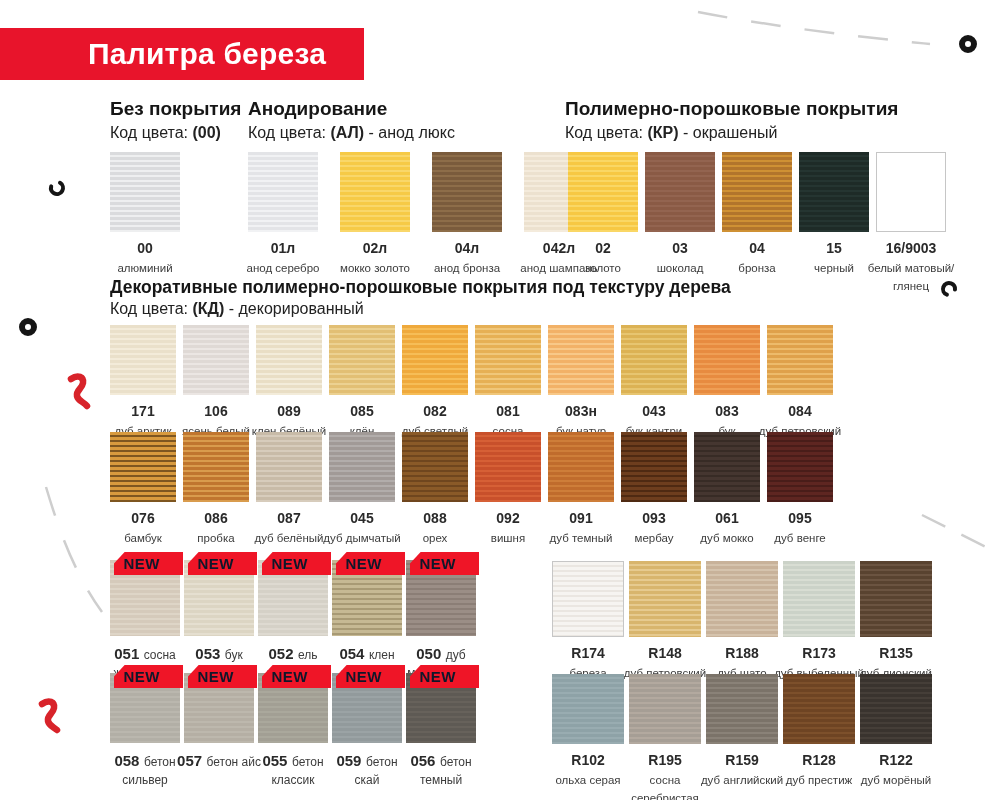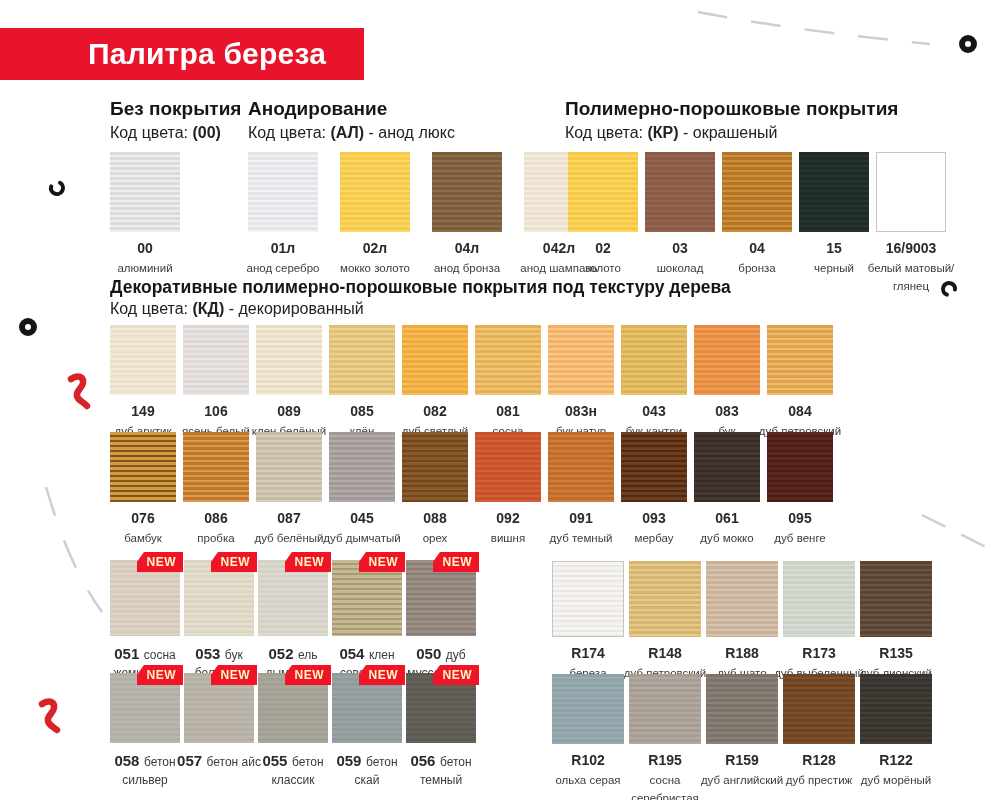--- a/index.html
+++ b/index.html
@@ -40,22 +40,22 @@
   #g-anod{left:248px;top:152px;gap:22px;}
   #g-powder{left:568px;top:152px;gap:7px;}
   #g-row1{left:110px;top:325px;gap:7px;}
   #g-row2{left:110px;top:432px;gap:7px;}
   #g-new1{left:110px;top:560px;gap:4px;}
   #g-r1{left:552px;top:561px;gap:5px;}
   #g-new2{left:110px;top:673px;gap:4px;}
   #g-r2{left:552px;top:674px;gap:5px;}
   
   .badge{
-    position:absolute;top:-8px;right:-3px;z-index:3;color:#fef9c3;font-weight:700;
-    font-size:12px;line-height:1;padding:4px 7px 4px 10px;letter-spacing:.5px;
+    position:absolute;top:-8px;right:-3px;z-index:3;color:#0f172a;font-weight:700;
+    font-size:15px;line-height:1;padding:4px 23px 4px 10px;letter-spacing:.5px;
     clip-path:polygon(16% 0,100% 0,100% 100%,0 100%,0 52%);
   }
   
   #doodles{left:0;top:0;z-index:1;pointer-events:none;}
 </style>
 </head>
 <body>
 
 <svg id="doodles" class="abs" width="1000" height="800" viewBox="0 0 1000 800">
   <path d="M 698 12 C 770 26 850 36 930 44" fill="none" stroke="#cecece" stroke-width="2.5" stroke-dasharray="30 24"></path>
@@ -215,21 +215,21 @@
     </div>
   </div>
 
 <div id="g-row1" class="abs grp g-wood labels-block">
 
     <div class="cell">
       <div class="sw" style="background: repeating-linear-gradient(rgb(234, 224, 202) 0px, rgb(234, 224, 202) 3px, rgb(243, 235, 217) 3px, rgb(243, 235, 217) 5px);">
         
       </div>
       <div class="lbl">
-        <span class="code">149</span>
+        <span class="code">171</span>
         <span class="nm">дуб арктик</span>
       </div>
     </div>
 
     <div class="cell">
       <div class="sw" style="background: repeating-linear-gradient(rgb(223, 217, 213) 0px, rgb(223, 217, 213) 3px, rgb(235, 230, 227) 3px, rgb(235, 230, 227) 5px);">
         
       </div>
       <div class="lbl">
         <span class="code">106</span>

